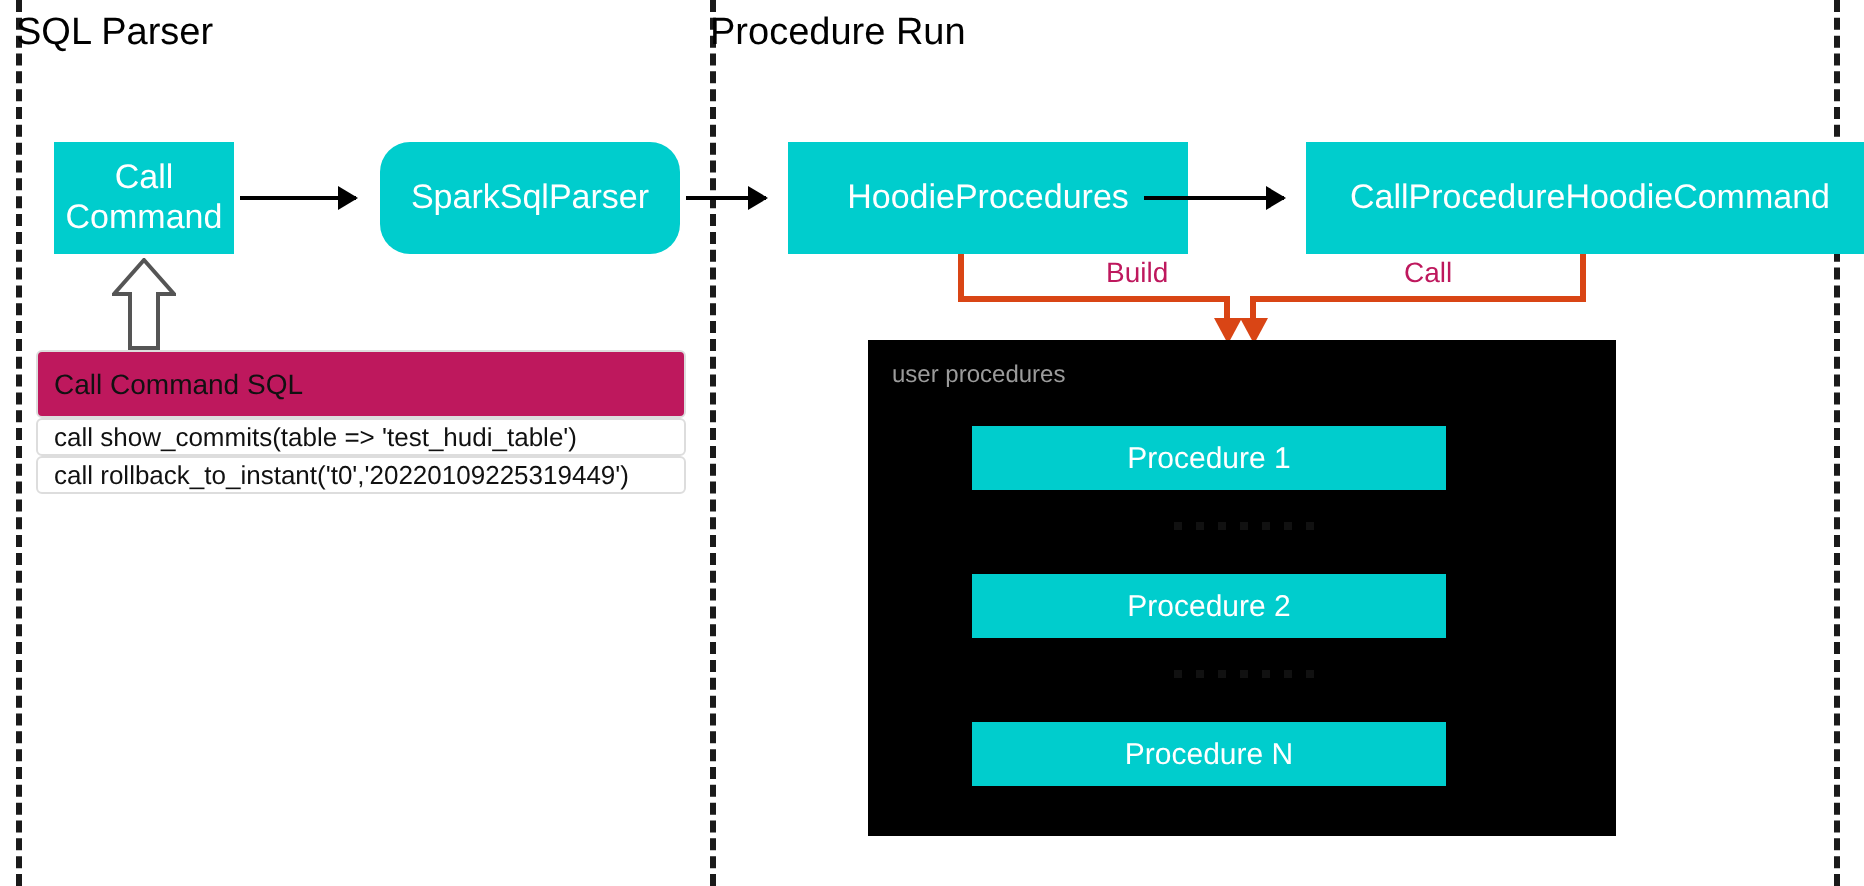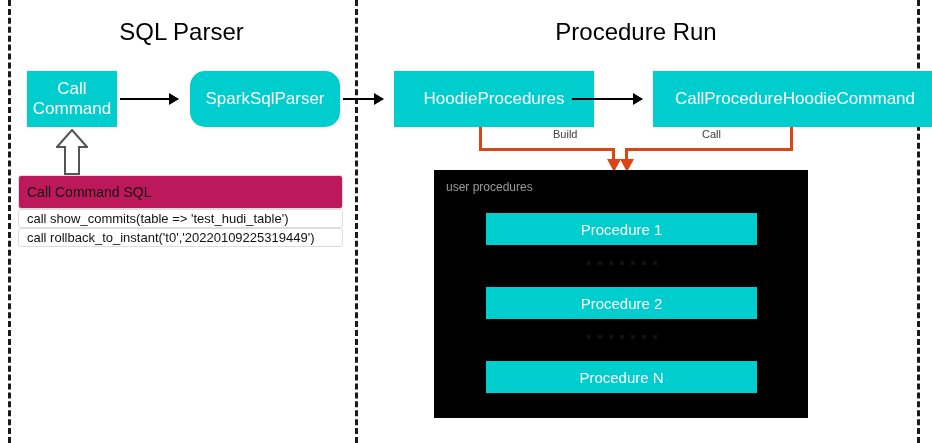--- a/index.html
+++ b/index.html
@@ -26,25 +26,24 @@
     height: 443px;
     border-left: 3px dashed #1a1a1a;
   }
   #divider-left   { left: 8px;   }
   #divider-mid    { left: 355px; }
   #divider-right  { left: 917px; }
 
   
   .section-title {
     position: absolute;
-    font-size: 24px;
+    font-size: 19px;
     color: #000000;
     white-space: nowrap;
-    text-align: center;
-    margin-top: 12px;
+    text-align: left;
   }
   #title-sql  { left: 8px;   top: 6px;  width: 347px; }
   #title-proc { left: 355px; top: 6px;  width: 562px; }
 
   
   .node {
     position: absolute;
     background: #00CDCD;
     color: #ffffff;
     display: flex;
@@ -138,22 +137,22 @@
     height: 0;
     border-top: 13px solid #D94515;
     border-left: 7px solid transparent;
     border-right: 7px solid transparent;
   }
   #orange-head-build { left: 607px; top: 159px; }
   #orange-head-call  { left: 620px; top: 159px; }
 
   .edge-label {
     position: absolute;
-    font-size: 11px;
-    color: #404040;
+    font-size: 14px;
+    color: #be185d;
     background: #ffffff;
     padding: 0 5px;
     white-space: nowrap;
   }
   #label-build { left: 548px; top: 128px; }
   #label-call  { left: 697px; top: 128px; }
 
   
   #procedures-panel {
     position: absolute;
@@ -168,21 +167,21 @@
     position: absolute;
     left: 12px;
     top: 10px;
     font-size: 12px;
     color: #9b9b9b;
     white-space: nowrap;
   }
   .proc-box {
     position: absolute;
     left: 52px;
-    width: 271px;
+    width: 237px;
     height: 32px;
     background: #00CDCD;
     color: #ffffff;
     font-size: 15px;
     display: flex;
     align-items: center;
     justify-content: center;
     box-sizing: border-box;
   }
   #proc-box-0 { top: 43px;  }

